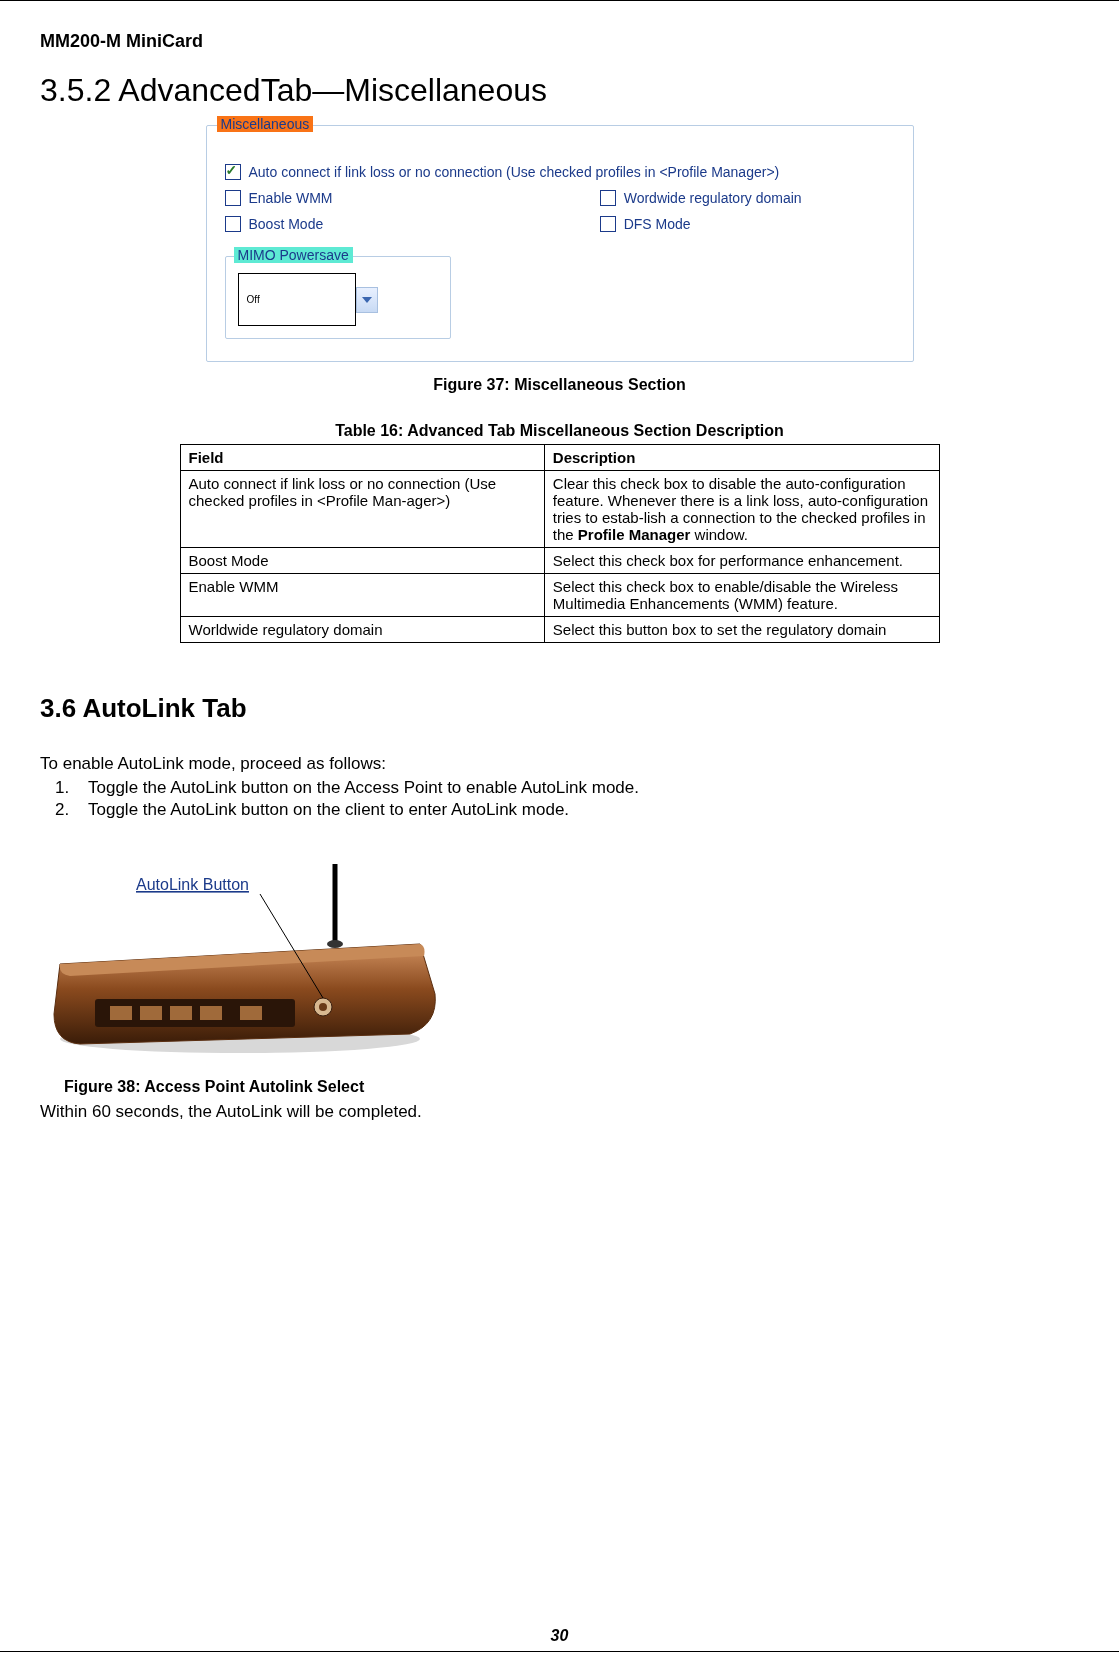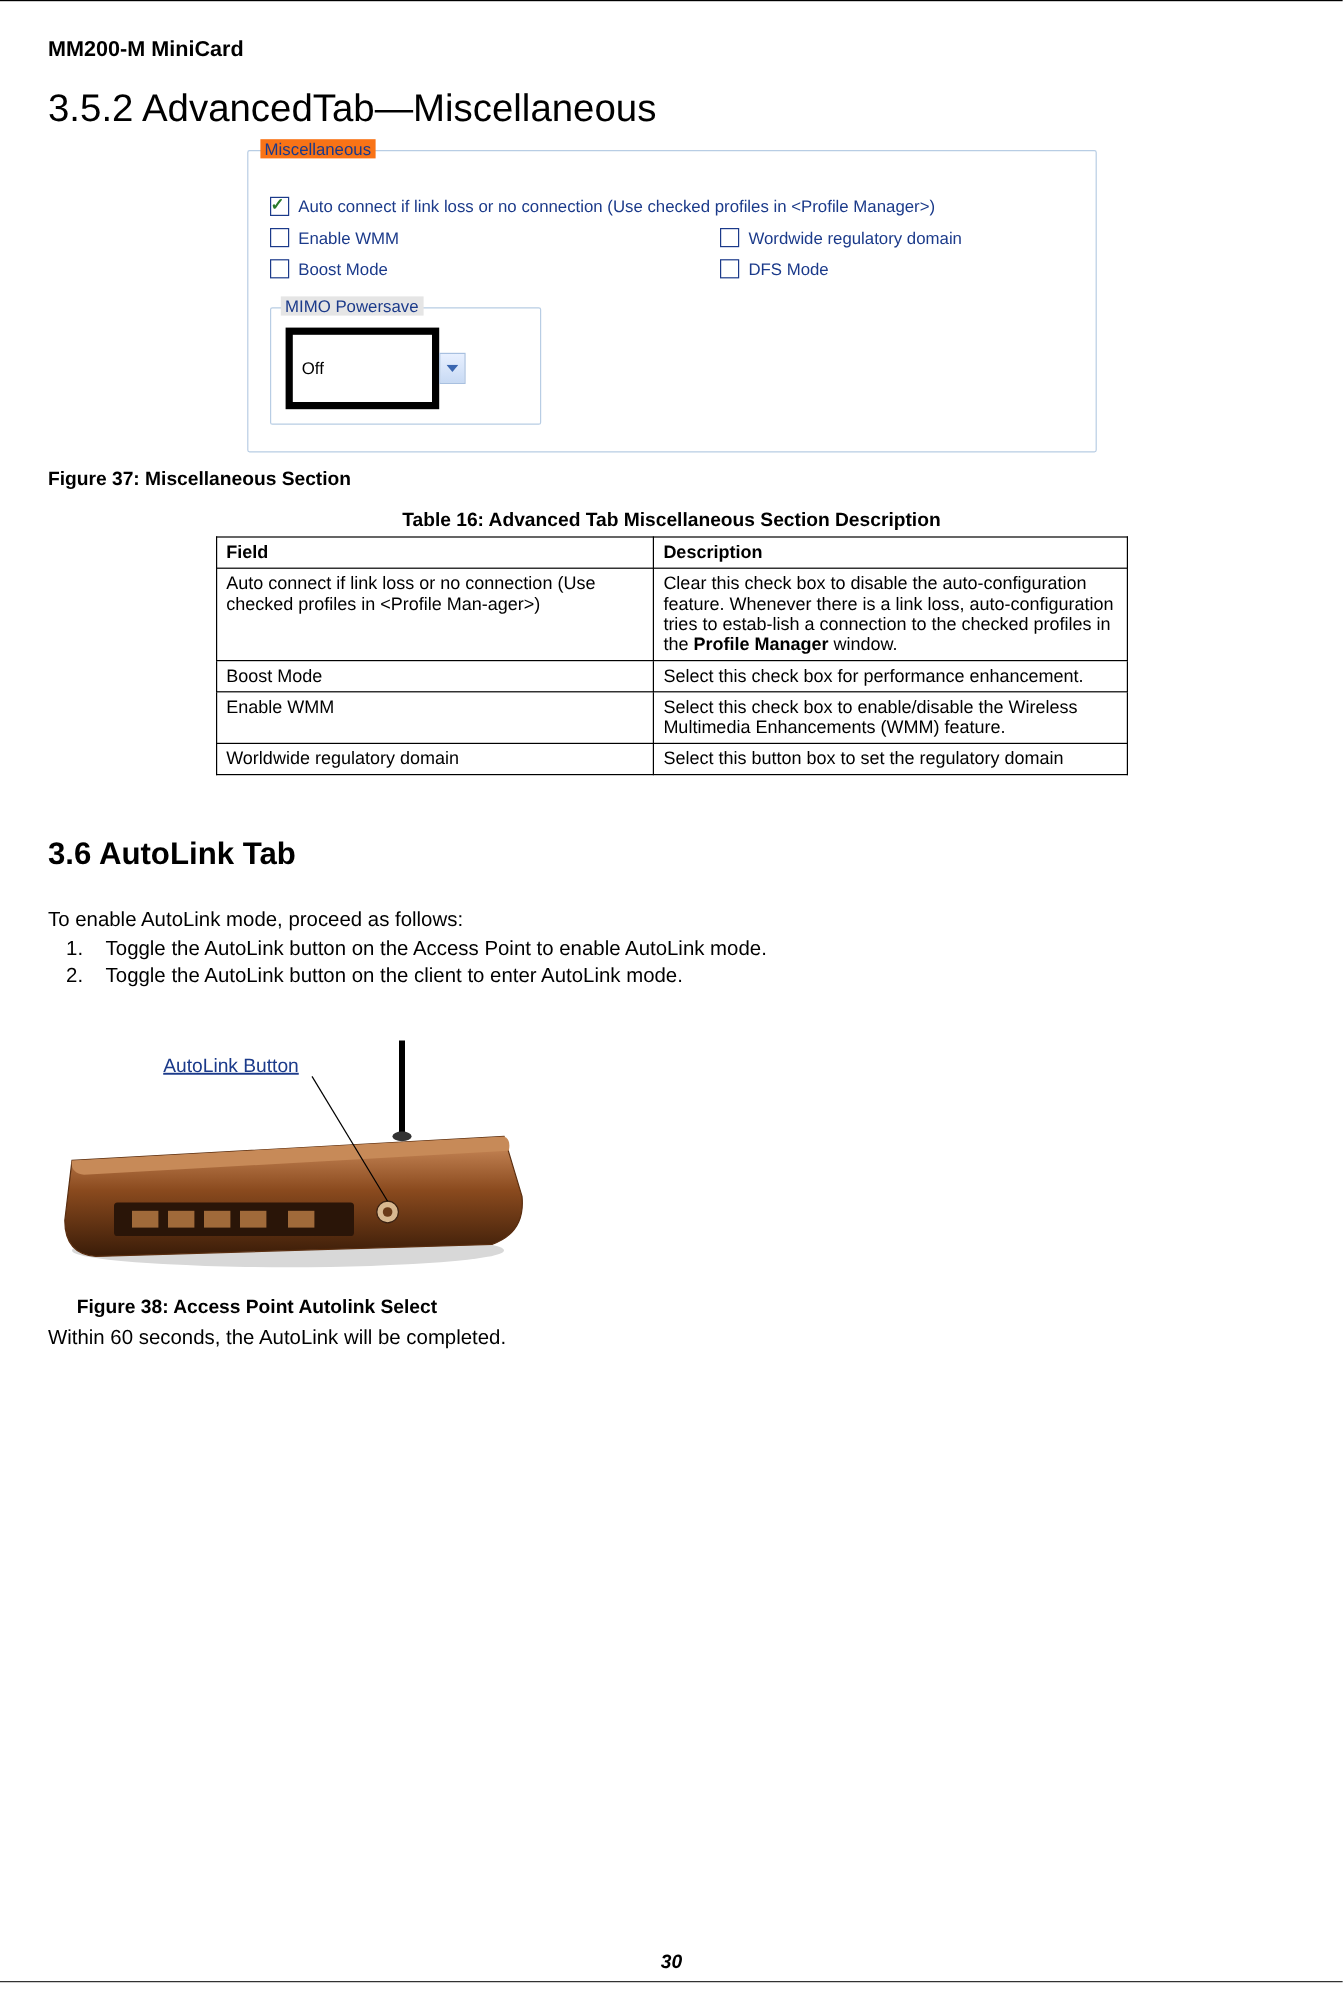--- a/index.html
+++ b/index.html
@@ -6,26 +6,26 @@
 .page{padding:30px 40px 0 40px;position:relative;min-height:1620px;border-top:1px solid #000;border-bottom:1px solid #000}
 .hdr{font-weight:bold;font-size:18px;margin-bottom:20px}
 .h2{font-size:32px;font-weight:normal;margin:18px 0 16px 0}
 .h2b{font-size:26px;font-weight:bold;margin:50px 0 30px 0}
 .misc-box{width:670px;margin:0 auto;border:1px solid #b8cde4;border-radius:2px;position:relative;padding:28px 18px 22px 18px;font-family:Tahoma,sans-serif;font-size:14px;color:#1b3a8a}
 .misc-legend{position:absolute;top:-10px;left:10px;background:#f97316;padding:0 4px;font-size:14px}
 .misc-row{display:flex;margin:10px 0}
 .cb{display:inline-block;width:14px;height:14px;border:1px solid #1b3a8a;margin-right:8px;vertical-align:middle;position:relative;flex-shrink:0}
 .cb.checked::after{content:"✓";position:absolute;left:0;top:-3px;font-size:14px;color:#2a7a2a;font-weight:bold}
 .inner-box{border:1px solid #b8cde4;border-radius:2px;position:relative;padding:16px 12px 12px 12px;margin-top:24px;width:200px}
-.inner-legend{position:absolute;top:-10px;left:8px;background:#e5e5e5;padding:0 4px;font-size:14px}
+.inner-legend{position:absolute;top:-10px;left:8px;background:#5eead4;padding:0 4px;font-size:14px}
 .dropdown{display:flex;align-items:center}
-.dd-field{border:6px solid #000000;padding:20px 8px;width:100px;color:#000;font-size:14px}
+.dd-field{border:1px solid #000000;padding:20px 8px;width:100px;color:#000;font-size:10px}
 .dd-btn{width:20px;height:24px;background:linear-gradient(#e8f0ff,#c8daf4);border:1px solid #a8c0e0;display:flex;align-items:center;justify-content:center}
 .dd-btn svg{width:10px;height:6px}
-.fig-cap{font-size:16px;font-weight:bold;margin:14px 0 16px 0}
+.fig-cap{text-align:center;font-size:16px;font-weight:bold;margin:14px 0 28px 0}
 .fig-cap2{font-size:16px;font-weight:bold;margin:14px 0 6px 24px}
 .tbl-cap{text-align:center;font-size:16px;font-weight:bold;margin:0 0 4px 0}
 table.desc{border-collapse:collapse;width:760px;margin:0 auto 10px auto;font-size:15px}
 table.desc th,table.desc td{border:1px solid #000;padding:4px 8px;text-align:left;vertical-align:top}
 table.desc th{font-weight:bold}
 .body-p{font-size:17px;margin:18px 0 4px 0}
 ol.steps{font-size:17px;margin:2px 0 24px 0;padding-left:34px}
 ol.steps li{padding-left:14px;margin:2px 0}
 .router{width:420px;height:220px;position:relative;margin:10px 0 0 0}
 .footer{position:absolute;bottom:6px;left:0;right:0;text-align:center;font-style:italic;font-weight:bold;font-size:16px}

